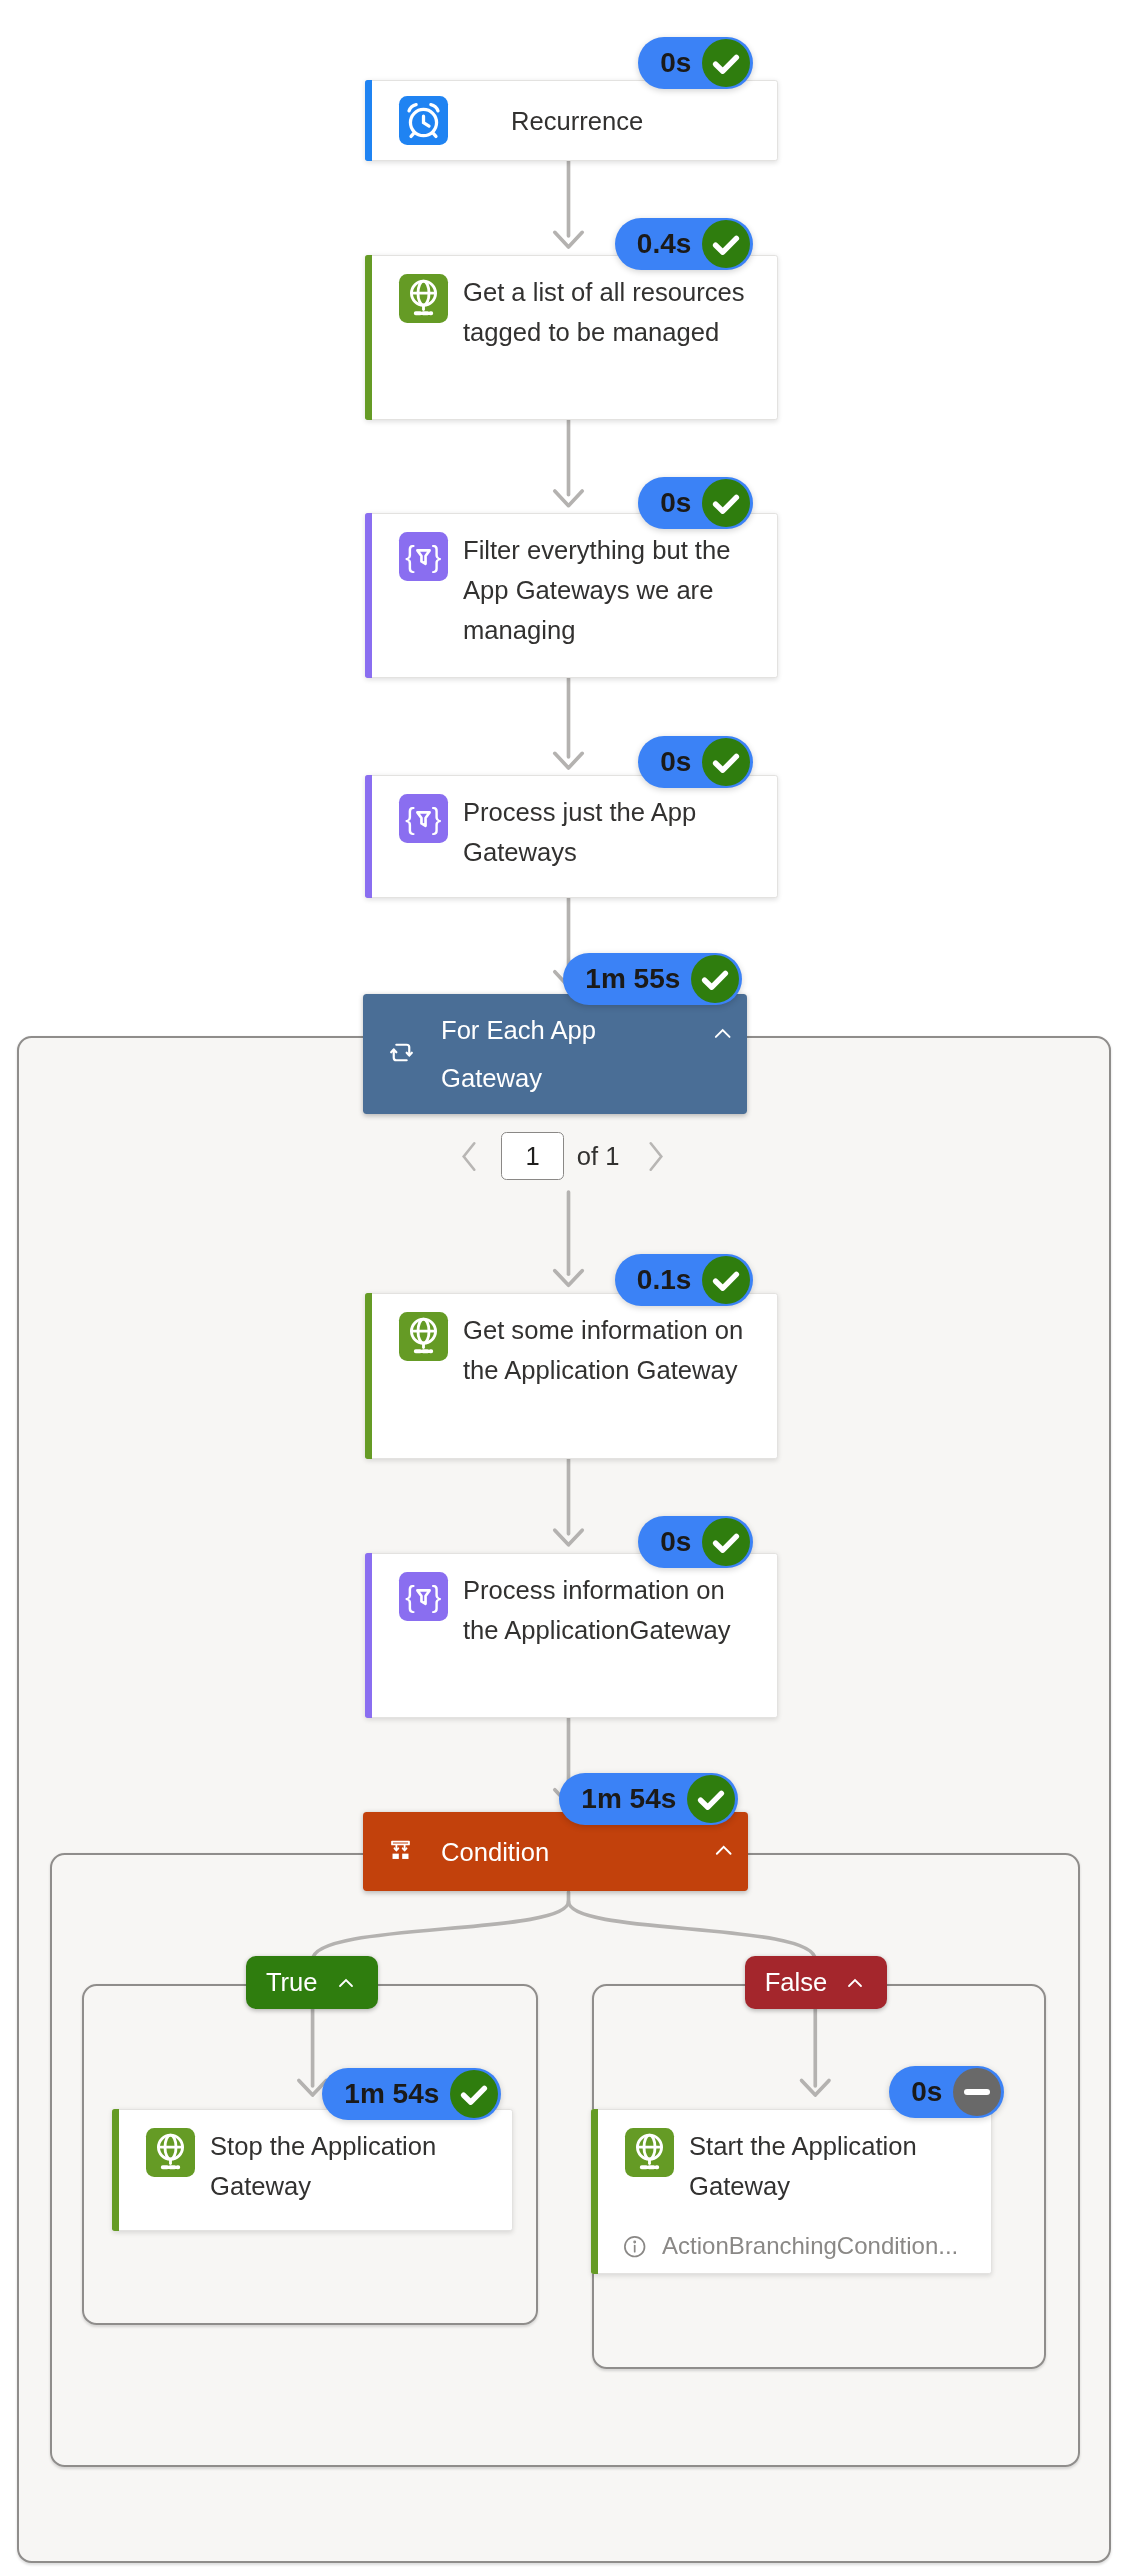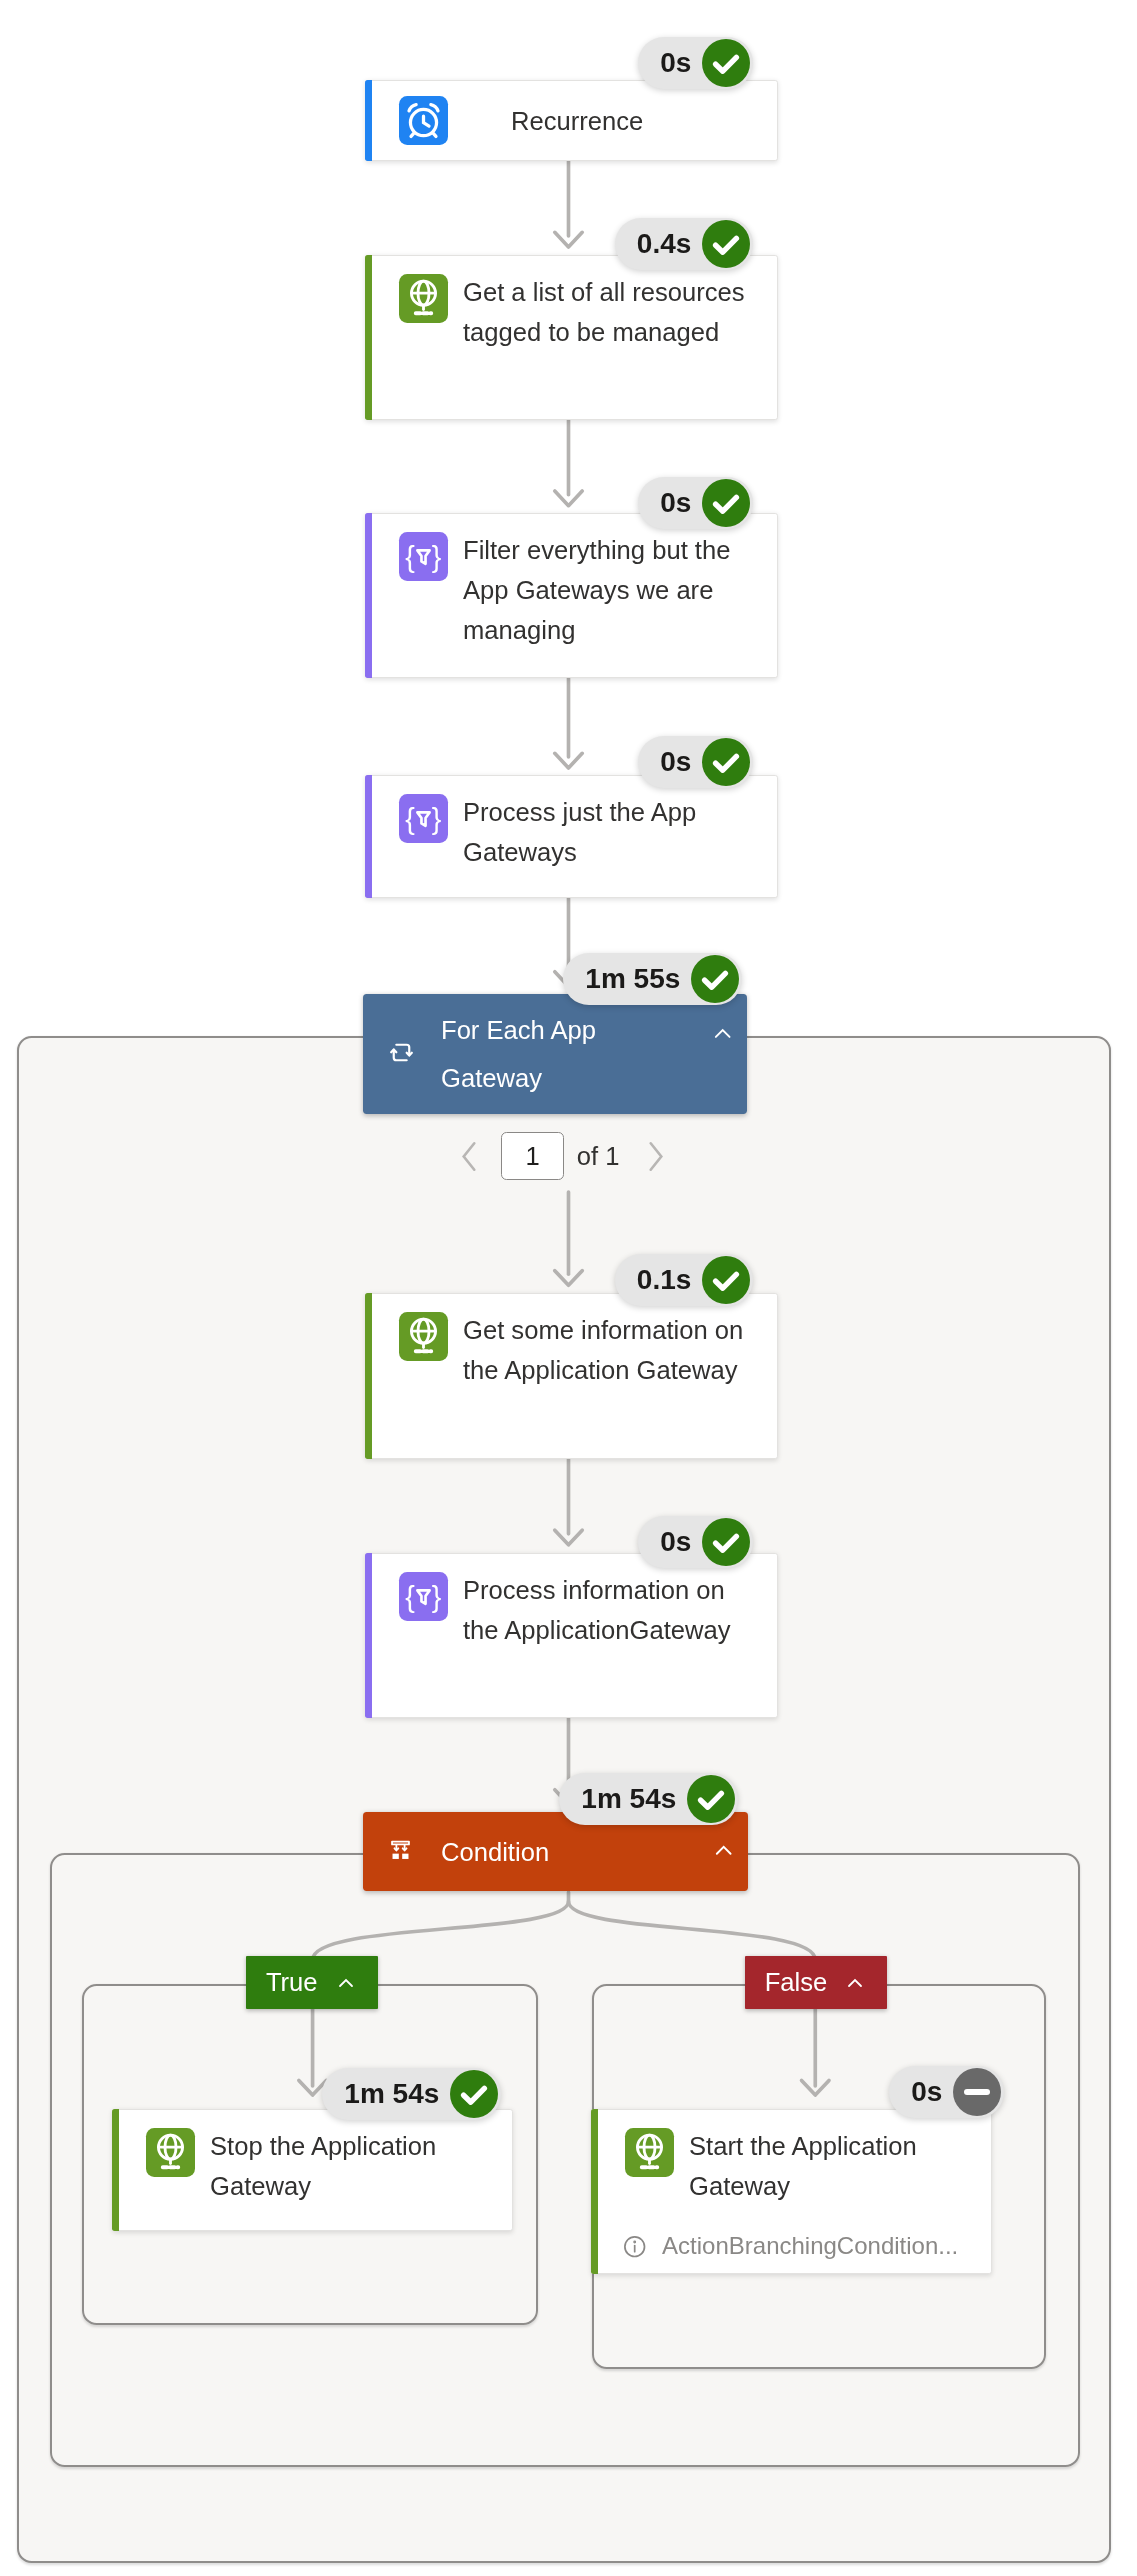--- a/index.html
+++ b/index.html
@@ -29,28 +29,28 @@
   .shead{position:absolute;color:#fff;border-radius:3.7px;box-shadow:0 1.8px 5.5px rgba(0,0,0,.25);
          z-index:5;cursor:pointer;}
   .shead.foreach{background:#4a6e96;}
   .shead.condition{background:#c2410c;}
   .shead .hicon{position:absolute;left:23px;top:50%;transform:translateY(-50%);}
   .shead .htitle{position:absolute;left:78px;top:50%;transform:translateY(-50%);
                  font-size:25.6px;line-height:48px;width:238px;}
   .shead .hchev{position:absolute;right:11px;top:25.6px;}
   .shead.condition .hchev{top:50%;transform:translateY(-50%);}
   
-  .pill{position:absolute;display:flex;align-items:center;height:52px;border-radius:26.5px;background:#e5e5e5;
+  .pill{position:absolute;display:flex;align-items:center;height:52px;border-radius:26.5px;background:#3b82f6;
         box-shadow:0 1.8px 6.4px rgba(0,0,0,.18);padding:0 2.7px 0 22px;gap:11px;z-index:6;}
   .pill .t{font-size:28px;font-weight:600;color:#1b1a19;white-space:nowrap;}
   .statusdot{width:48px;height:48px;border-radius:50%;display:flex;align-items:center;justify-content:center;}
   .statusdot.success{background:#2f7d0e}.statusdot.skipped{background:#696969}
   
   .branch{position:absolute;display:flex;align-items:center;justify-content:center;gap:16.5px;color:#fff;
-          font-size:25.6px;border-radius:1px;z-index:6;box-shadow:0 1.8px 4.6px rgba(0,0,0,.25);cursor:pointer;}
+          font-size:25.6px;border-radius:10px;z-index:6;box-shadow:0 1.8px 4.6px rgba(0,0,0,.25);cursor:pointer;}
   .branch.true{background:#2f7d0e}.branch.false{background:#a4262c}
   
   .pagination{position:absolute;left:457px;top:1132px;display:flex;align-items:center;z-index:5;}
   .pg-chev{cursor:pointer;display:flex;align-items:center;}
   .pg-box{width:57px;height:44px;border:1.8px solid #8a8886;border-radius:5.5px;background:#fff;
           text-align:center;font-size:25.6px;color:#201f1e;margin-left:20px;
           font-family:"Liberation Sans",sans-serif;}
   .pg-of{font-size:25.6px;color:#323130;margin-left:12.8px;margin-right:24px;white-space:nowrap;}
 </style>
 </head>

